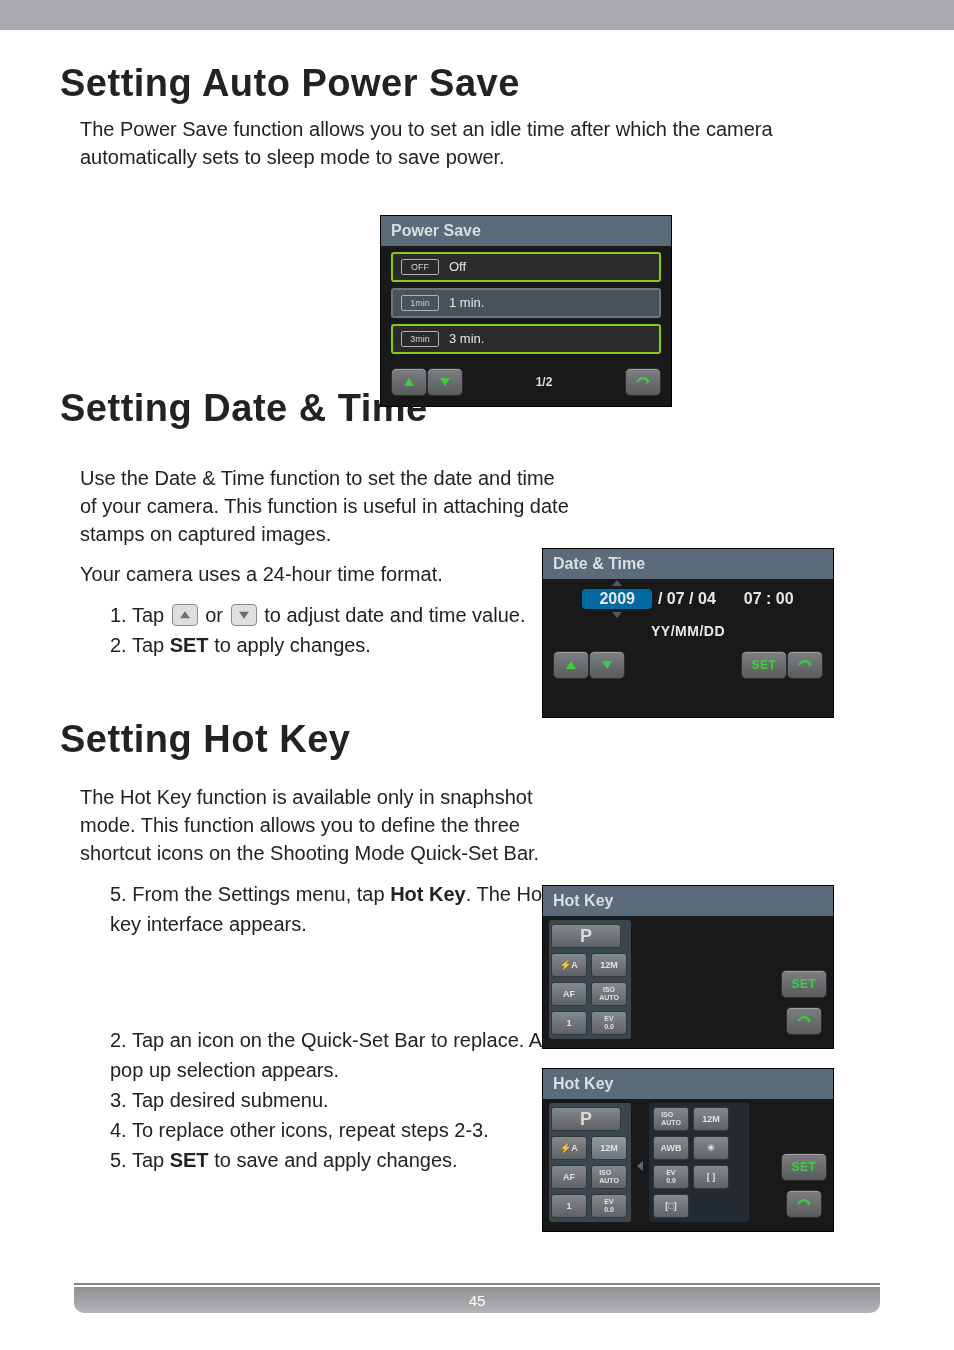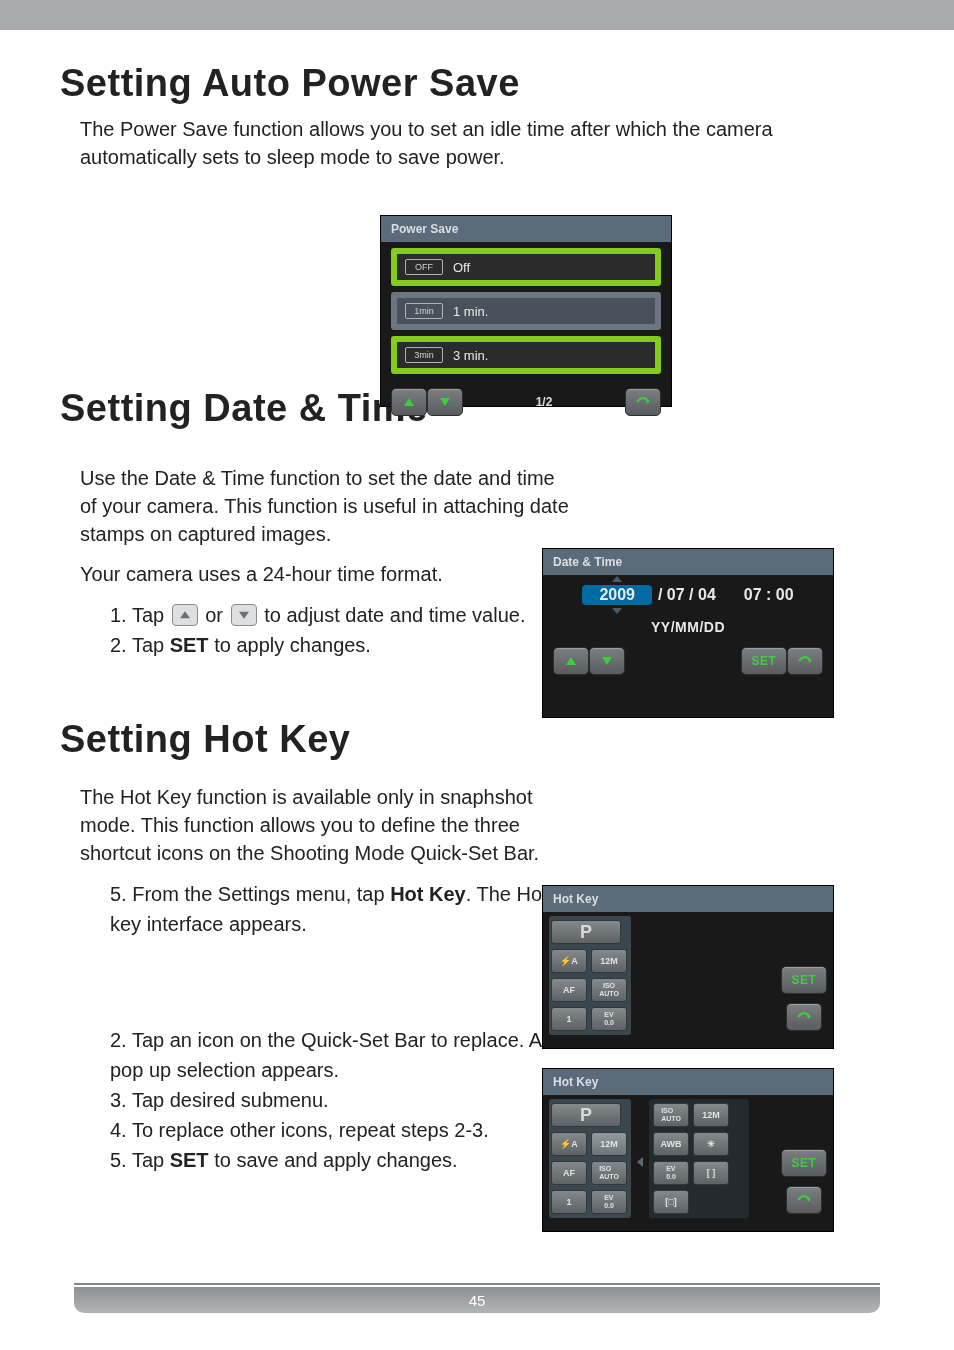--- a/index.html
+++ b/index.html
@@ -74,32 +74,32 @@
     position: absolute;
     width: 290px;
     background: #19191a;
     color: #e8e8e8;
     font-family: Arial, sans-serif;
     border: 1px solid #000;
   }
   .cam .title {
     background: #5b6b7a;
     color: #d9dee3;
-    font-size: 12px;
+    font-size: 16px;
     font-weight: 700;
     padding: 6px 10px;
   }
   .cam .row {
     margin: 6px 10px;
     padding: 5px 8px;
-    border: 6px solid #84cc16;
+    border: 2px solid #84cc16;
     border-radius: 3px;
     background: #2b2b2c;
     display: flex;
-    align-items: center;
+    align-items: flex-start;
     gap: 10px;
     font-size: 13px;
   }
   .cam .row.selected {
     background: #49525a;
     border-color: #6b7680;
   }
   .cam .badge {
     display: inline-block;
     min-width: 28px;

